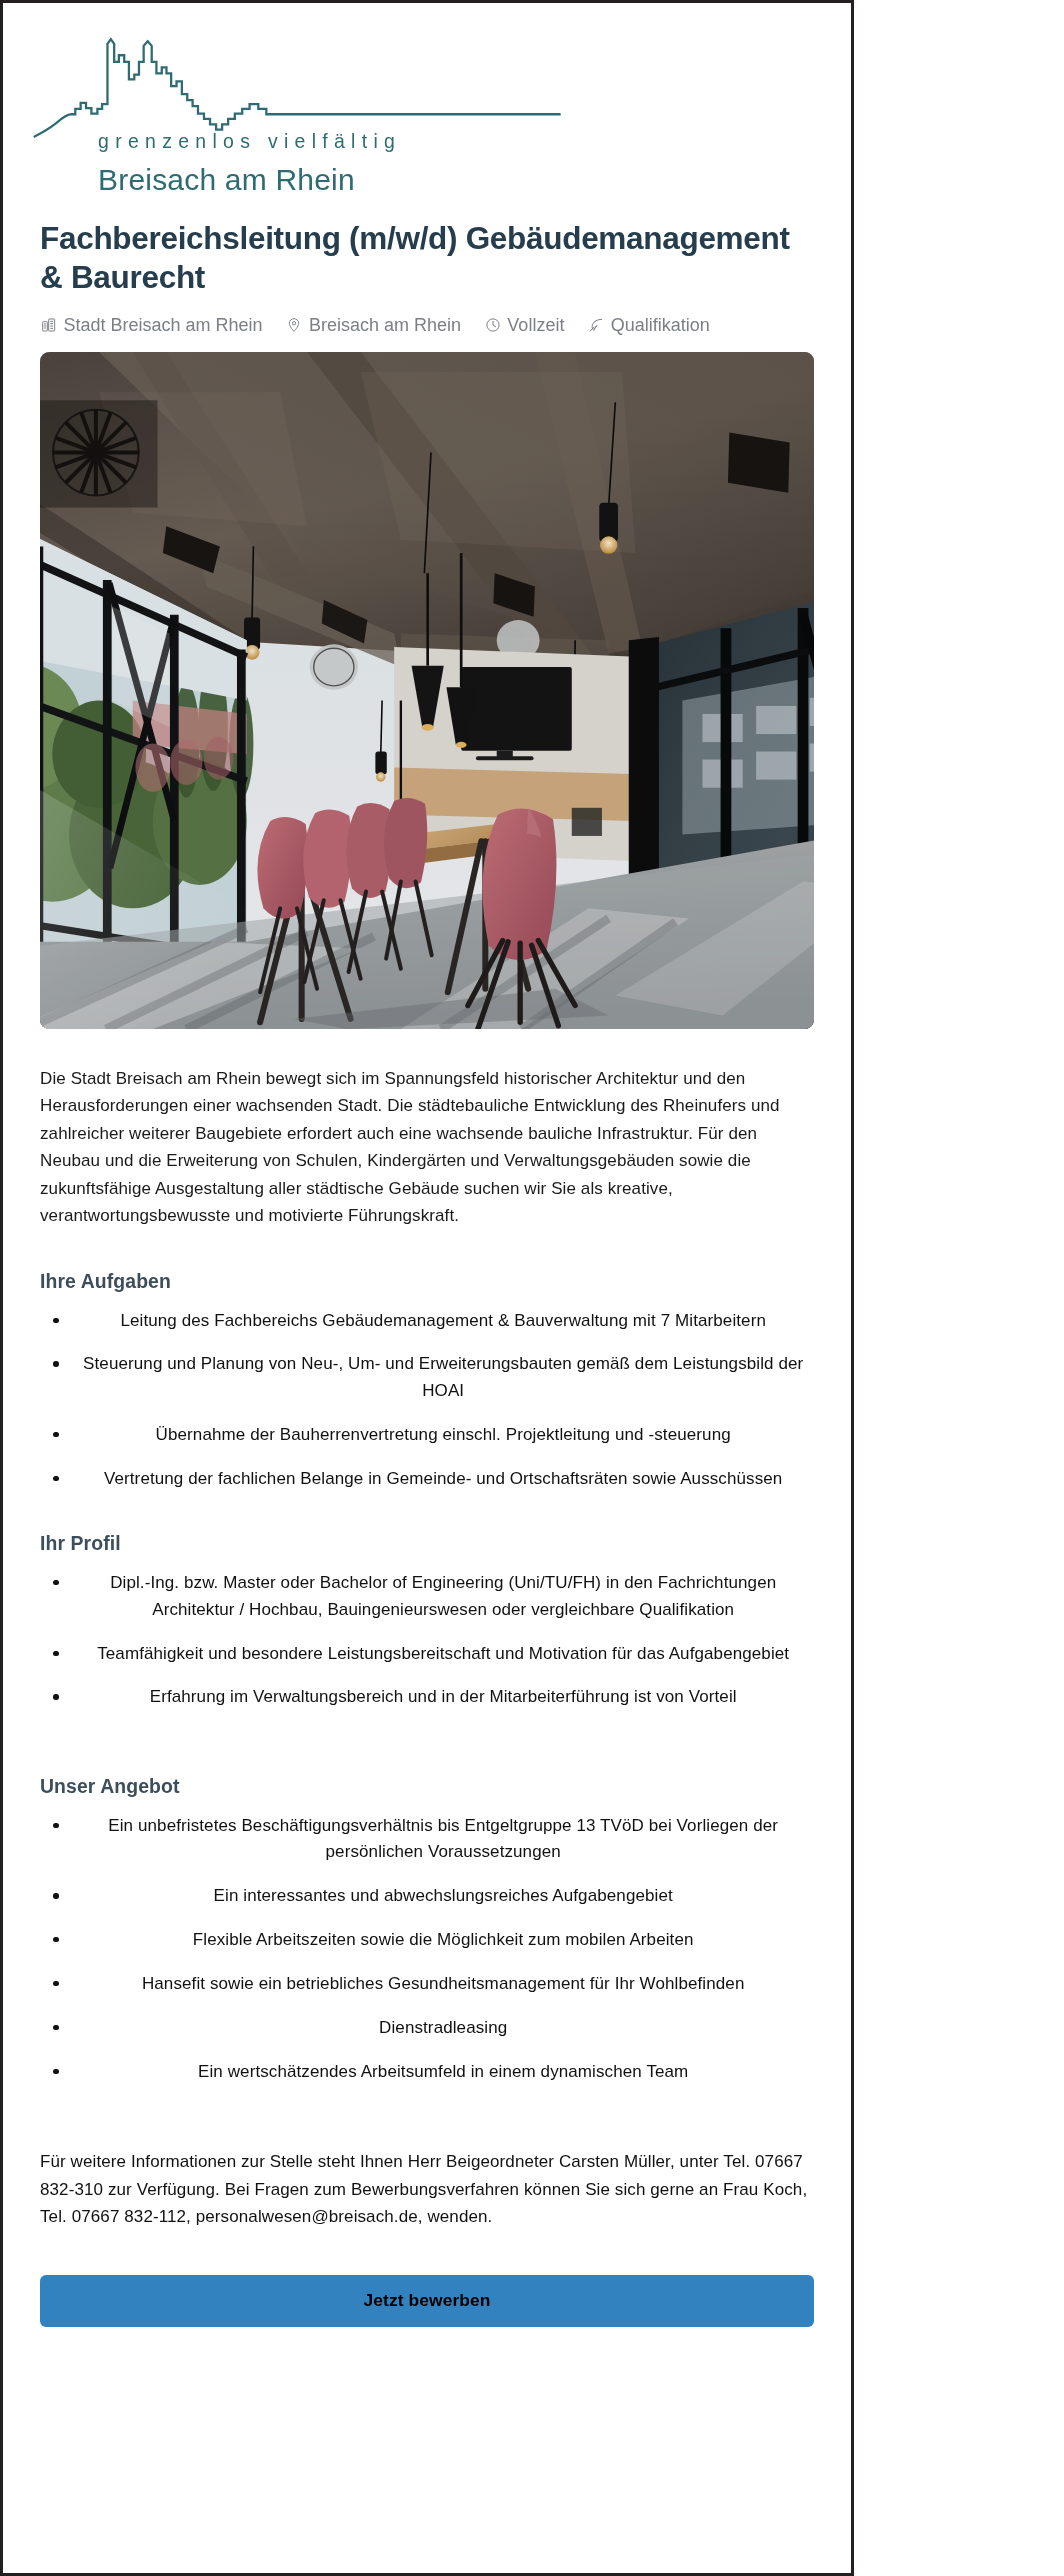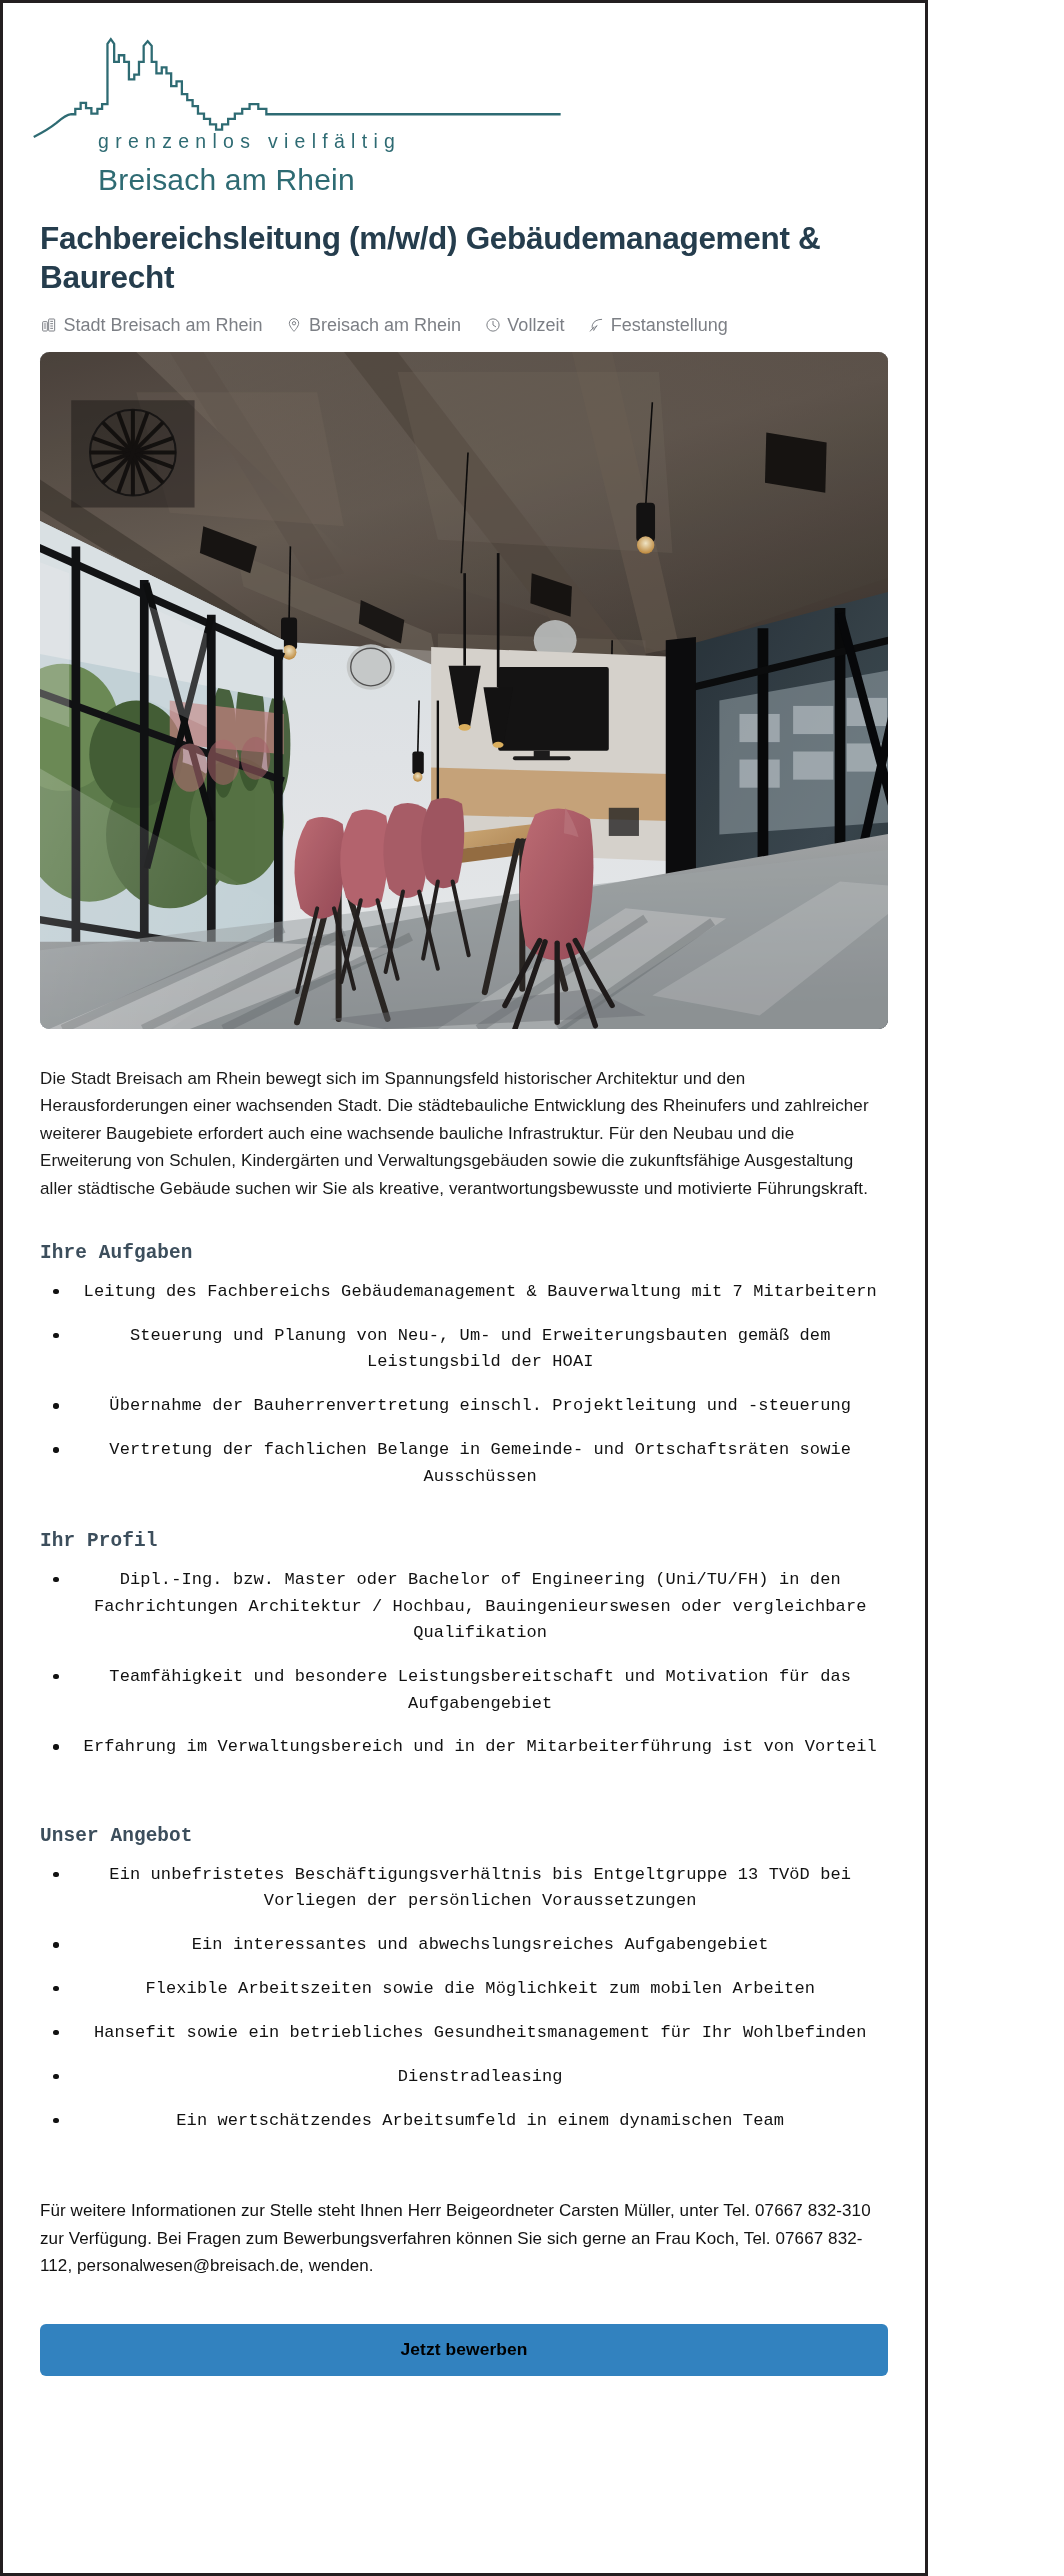--- a/index.html
+++ b/index.html
@@ -4,21 +4,21 @@
 <title>Stellenanzeige</title>
 <style>
   * { box-sizing: border-box; margin: 0; padding: 0; }
 
   html, body {
     background: #ffffff;
     font-family: "Liberation Sans", "DejaVu Sans", sans-serif;
   }
 
   .page {
-    width: 928px;
+    width: 854px;
     height: 2576px;
     background: #ffffff;
     border: 3.4px solid #231f20;
     position: relative;
     overflow: hidden;
   }
 
   .inner {
     padding: 0 37px;
   }
@@ -83,21 +83,21 @@
   
   .body-area { padding-top: 36px; }
 
   .intro {
     font-size: 17px;
     line-height: 1.62;
     color: #1a1a1a;
     letter-spacing: 0.1px;
   }
 
-  .section { margin-top: 40px; font-family: Liberation Mono, monospace; }
+  .section { margin-top: 40px; }
   .section.offer { margin-top: 64px; }
 
   .section-heading {
     font-size: 19.4px;
     font-weight: 700;
     color: #3c4e5c;
     letter-spacing: 0.1px;
     margin-bottom: 14.8px;
   }
 
@@ -211,21 +211,21 @@
         <span>Vollzeit</span>
       </div>
 
       <div class="meta-item">
         <span class="mi-icon">
           <svg width="16" height="16" viewBox="0 0 24 24" fill="none" stroke="#7c7f85" stroke-width="1.5">
             <path d="M20.5 3.5c-6 0-12 2.6-13.8 8.1-1 3.1-.3 5.6 1 7 1.4-1.6 3.4-3.8 6-5.7-2.2 2.4-4 5-5.1 7.2" stroke-linecap="round" stroke-linejoin="round"></path>
             <path d="M3.4 21.2L8.7 15" stroke-linecap="round"></path>
           </svg>
         </span>
-        <span>Festanstellung</span>
+        <span>Qualifikation</span>
       </div>
 
     </div>
 
     <div class="hero">
       <svg viewBox="0 0 1478 1010" preserveAspectRatio="xMidYMid slice" aria-hidden="true">
         <defs>
           <linearGradient id="skyG" x1="0" y1="0" x2="0" y2="1">
             <stop offset="0%" stop-color="#dfe8ef"></stop>
             <stop offset="60%" stop-color="#eef3f6"></stop>

